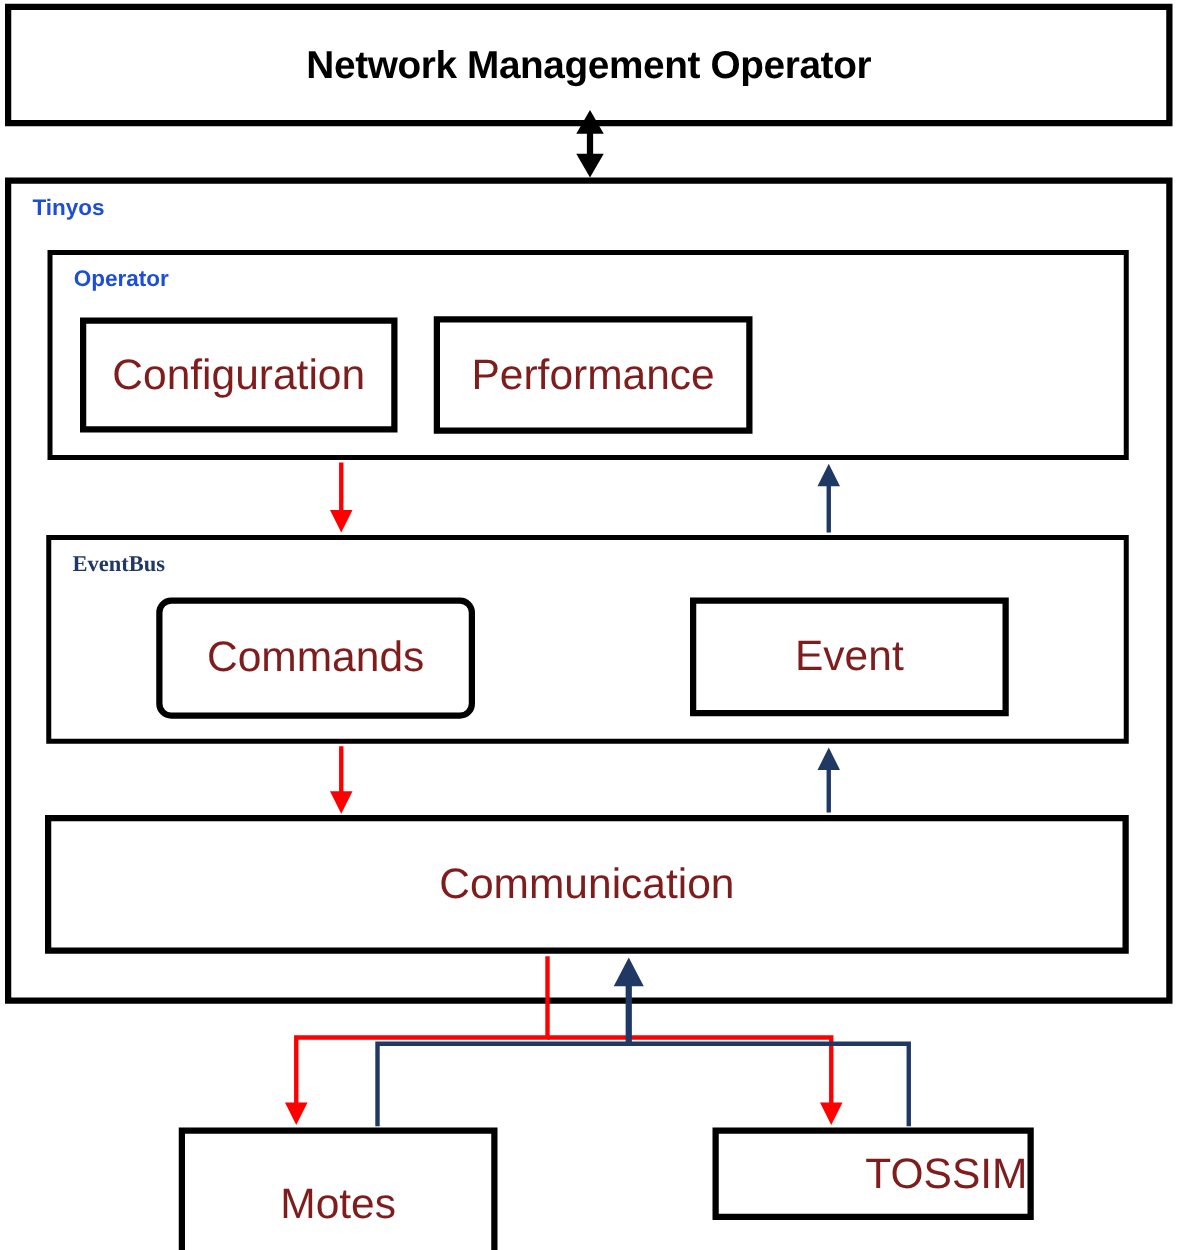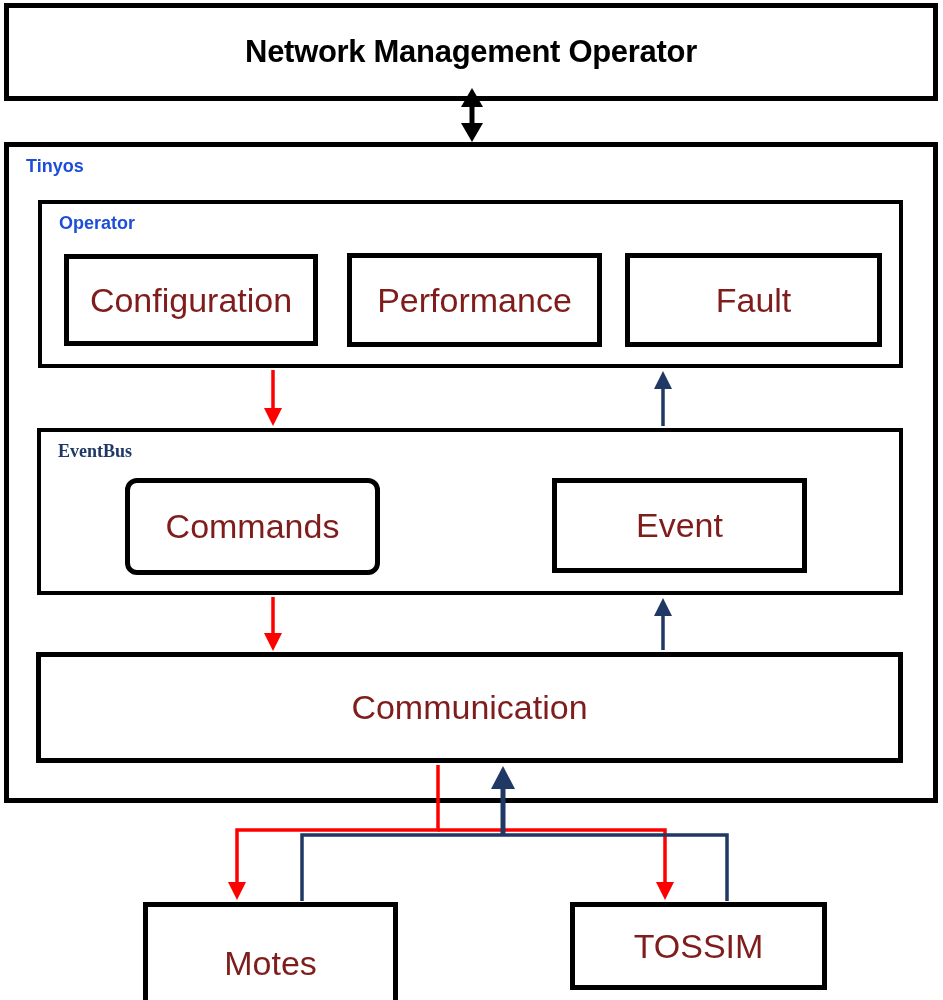--- a/index.html
+++ b/index.html
@@ -75,23 +75,20 @@
   </div>
 
   <div class="box" style="left:64px; top:254px; width:254px; height:92px;">
     <span class="leaf-label">Configuration</span>
   </div>
 
   <div class="box" style="left:347px; top:253px; width:255px; height:94px;">
     <span class="leaf-label">Performance</span>
   </div>
 
-  <div class="box" style="left:625px; top:253px; width:257px; height:94px;">
-    <span class="leaf-label">Fault</span>
-  </div>
 
   <div class="box group" style="left:37px; top:428px; width:866px; height:167px;">
     <span class="corner-label navy">EventBus</span>
   </div>
 
   <div class="box" style="left:125px; top:478px; width:255px; height:97px;border-radius:12px;">
     <span class="leaf-label">Commands</span>
   </div>
 
   <div class="box" style="left:36px; top:652px; width:867px; height:111px;">
@@ -103,21 +100,21 @@
   </div>
 
   <div class="box" style="left:4px; top:3px; width:934px; height:98px;">
     <span class="title-label">Network Management Operator</span>
   </div>
 
   <div class="box" style="left:143px; top:902px; width:255px; height:122px;">
     <span class="leaf-label">Motes</span>
   </div>
 
-  <div class="box" style="left:570px; top:902px; width:257px; height:88px;">
+  <div class="box" style="left:570px; top:902px; width:257px; height:74px;justify-content:flex-end;">
     <span class="leaf-label">TOSSIM</span>
   </div>
 
   <svg class="arrows" width="943" height="1000" viewBox="0 0 943 1000">
 
     <g style="stroke: var(--black, #000); fill: var(--black, #000);">
       <line x1="472" y1="99" x2="472" y2="131" stroke-width="5"></line>
       <polygon points="472,88 461,107 483,107" stroke="none"></polygon>
       <polygon points="472,142 461,123 483,123" stroke="none"></polygon>
     </g>

